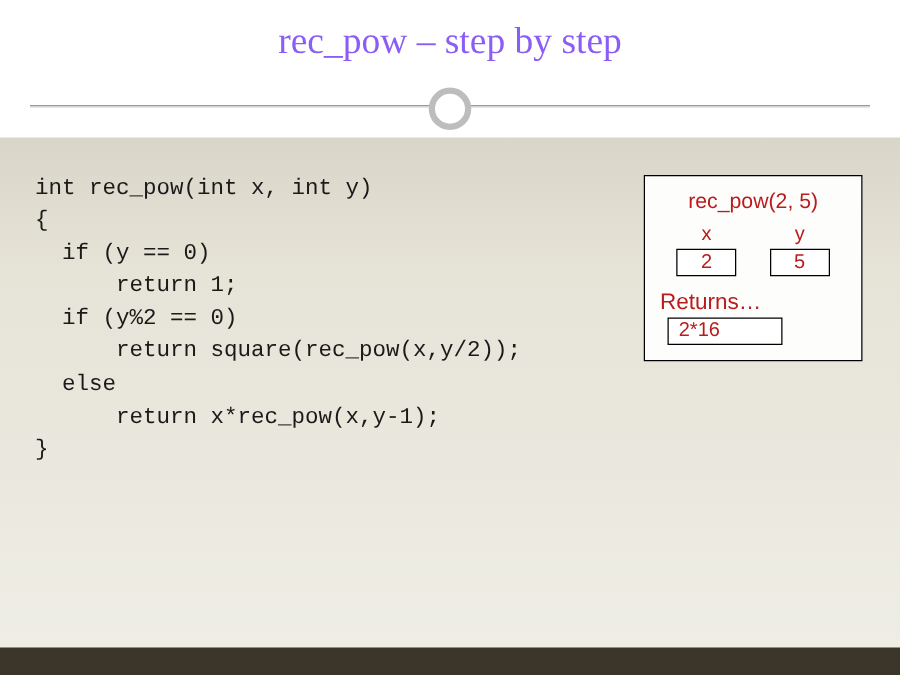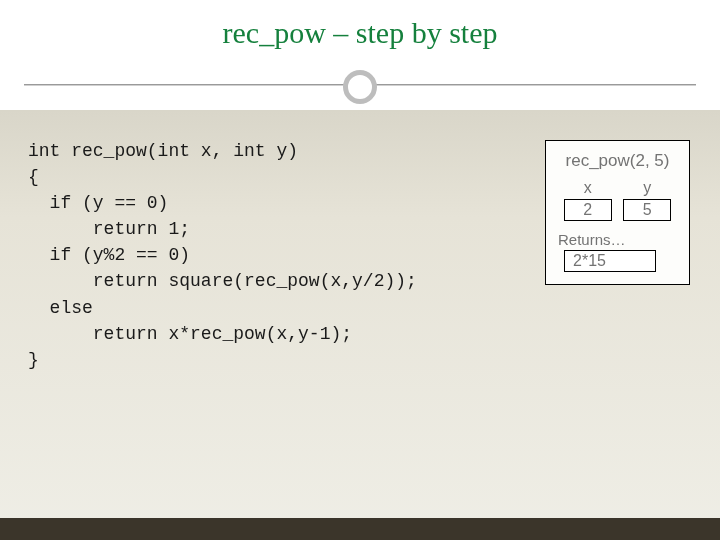--- a/index.html
+++ b/index.html
@@ -17,21 +17,21 @@
     position: relative;
   }
   .title-area {
     position: relative;
     height: 110px;
     background: #fff;
   }
   .title {
     text-align: center;
     font-size: 30px;
-    color: #15803d;
+    color: #8b5cf6;
     padding-top: 16px;
     font-weight: normal;
   }
   .title-rule {
     position: absolute;
     left: 24px;
     right: 24px;
     bottom: 24px;
     height: 0;
     border-top: 1px solid #9a9a9a;
@@ -61,27 +61,27 @@
     color: #1a1a1a;
     white-space: pre;
     position: absolute;
     top: 28px;
     left: 28px;
   }
   .trace-panel {
     position: absolute;
     top: 30px;
     right: 30px;
-    width: 145px;
+    width: 175px;
     border: 1px solid #000;
     background: #fdfdfb;
     padding: 10px 12px 12px 12px;
     font-family: Verdana, Arial, sans-serif;
     font-size: 17px;
-    color: #737373;
+    color: #b91c1c;
   }
   .trace-title {
     text-align: center;
     margin-bottom: 8px;
     font-size: 17px;
   }
   .vars {
     display: flex;
     justify-content: space-around;
     margin-bottom: 2px;
@@ -98,21 +98,21 @@
   .var-box {
     border: 1px solid #000;
     background: #fff;
     min-width: 48px;
     text-align: center;
     padding: 1px 8px;
     font-size: 16px;
   }
   .returns-label {
     margin-top: 10px;
-    font-size: 15px;
+    font-size: 18px;
   }
   .return-box {
     border: 1px solid #000;
     background: #fff;
     width: 92px;
     text-align: left;
     padding: 1px 8px;
     margin-top: 2px;
     margin-left: 6px;
     font-size: 16px;
@@ -155,19 +155,19 @@
         <div class="var-col">
           <div class="var-label">x</div>
           <div class="var-box">2</div>
         </div>
         <div class="var-col">
           <div class="var-label">y</div>
           <div class="var-box">5</div>
         </div>
       </div>
       <div class="returns-label">Returns…</div>
-      <div class="return-box">2*15</div>
+      <div class="return-box">2*16</div>
     </div>
 
     <div class="footer-bar"></div>
   </div>
 
 </div>
 
 </body></html>

